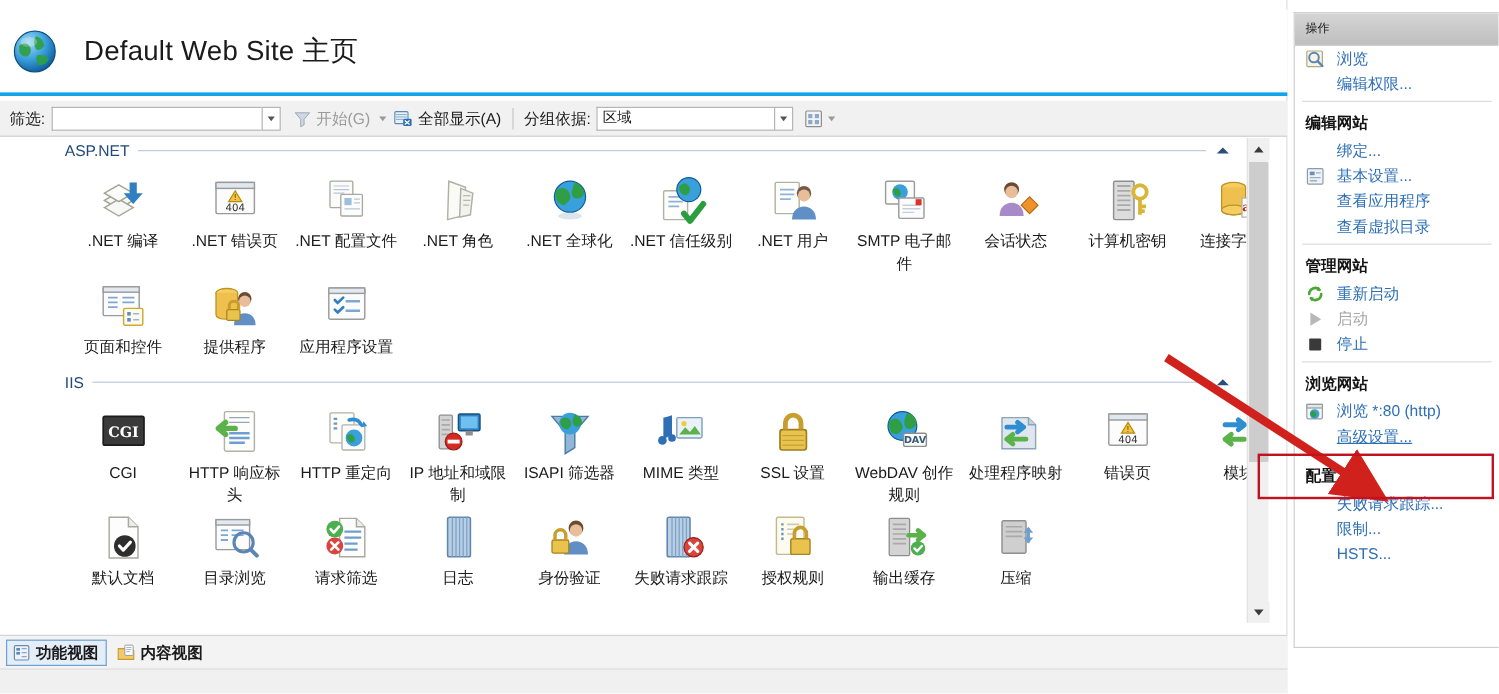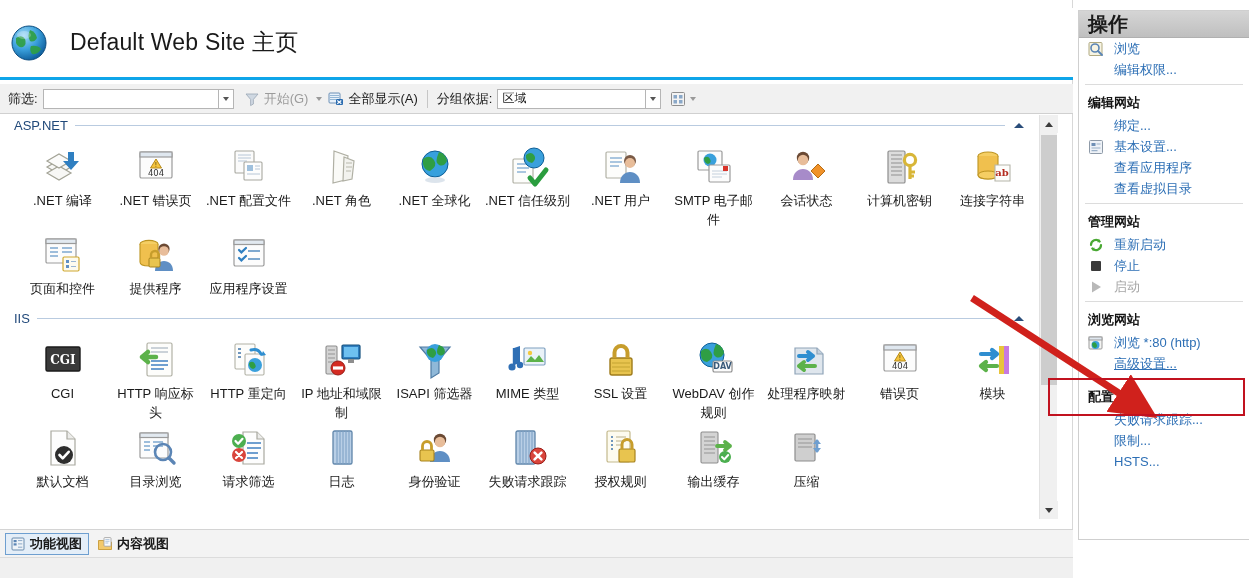--- a/index.html
+++ b/index.html
@@ -83,20 +83,21 @@
     padding-left: 4px; font-size: 12px;
   }
   .fb-icon { width: 16px; height: 16px; position: relative; flex: 0 0 16px; }
 
   
   .content {
     position: absolute; left: 0; top: 115px;
     width: 1039px; height: 404px;
     background: #ffffff;
     overflow: hidden;
+    padding-left: 40px;
   }
   .group {
     position: relative;
     padding: 0 12px;
   }
   .group-head {
     display: flex; align-items: center;
     height: 20px; margin-left: 2px;
   }
   .group-title {
@@ -188,21 +189,21 @@
     position: absolute; left: 5px; top: 10px;
     width: 171px; height: 530px;
     background: #ffffff;
     border: 1px solid #cfcfcf;
     border-right: none;
     overflow: hidden;
   }
   .actions-head {
     height: 27px; display: flex; align-items: center;
     padding-left: 9px;
-    font-size: 20px; font-weight: bold; color: #1a1a1a;
+    font-size: 10px; font-weight: normal; color: #1a1a1a;
     background: linear-gradient(to bottom, #d5d5d5 0%, #c9c9c9 55%, #bfbfbf 100%);
     border-bottom: 1px solid #b0b0b0;
   }
   .act-section {
     font-size: 13px; font-weight: bold; color: #141414;
     padding: 5px 0 3px 9px;
   }
   .act-item {
     display: flex; align-items: center;
     height: 21px; padding-left: 9px; gap: 10px;
@@ -741,31 +742,31 @@
           <div class="act-section">管理网站</div>
           <div class="act-item">
             <span class="ic"><svg viewBox="0 0 16 16" width="16" height="16">
                 <path d="M3 8a5 5 0 018.6-3.5" fill="none" stroke="#49a832" stroke-width="2.2" stroke-linecap="round"></path>
                 <path d="M13 8a5 5 0 01-8.6 3.5" fill="none" stroke="#49a832" stroke-width="2.2" stroke-linecap="round"></path>
                 <path d="M11 1.8l1.6 3.2-3.4.3z" fill="#49a832"></path>
                 <path d="M5 14.2L3.4 11l3.4-.3z" fill="#49a832"></path>
               </svg></span>
             <span class="txt">重新启动</span>
           </div>
-          <div class="act-item">
-            <span class="ic"><svg viewBox="0 0 16 16" width="16" height="16">
-                <rect x="3" y="3" width="10" height="10" rx="1" fill="#3a3a3a"></rect>
-              </svg></span>
-            <span class="txt">停止</span>
-          </div>
           <div class="act-item disabled">
             <span class="ic"><svg viewBox="0 0 16 16" width="16" height="16">
                 <path d="M4 2.5l9 5.5-9 5.5z" fill="#b8b8b8"></path>
               </svg></span>
             <span class="txt">启动</span>
+          </div>
+          <div class="act-item">
+            <span class="ic"><svg viewBox="0 0 16 16" width="16" height="16">
+                <rect x="3" y="3" width="10" height="10" rx="1" fill="#3a3a3a"></rect>
+              </svg></span>
+            <span class="txt">停止</span>
           </div>
           <div class="act-sep"></div>
           <div class="act-section">浏览网站</div>
           <div class="act-item">
             <span class="ic"><svg viewBox="0 0 16 16" width="16" height="16">
                 <rect x="1" y="2" width="13" height="12" rx="1" fill="#f4f4f2" stroke="#9b9b9b" stroke-width="1"></rect>
                 <rect x="1" y="2" width="13" height="3" fill="#dfe7ef" stroke="#9b9b9b" stroke-width="1"></rect>
                 <circle cx="7.5" cy="10" r="4" fill="#3aa0dc"></circle>
                 <path d="M4 8.5q3-2.5 4.5.5t-1.5 4q-3-.5-3-4.5z" fill="#2f9e44"></path>
               </svg></span>

